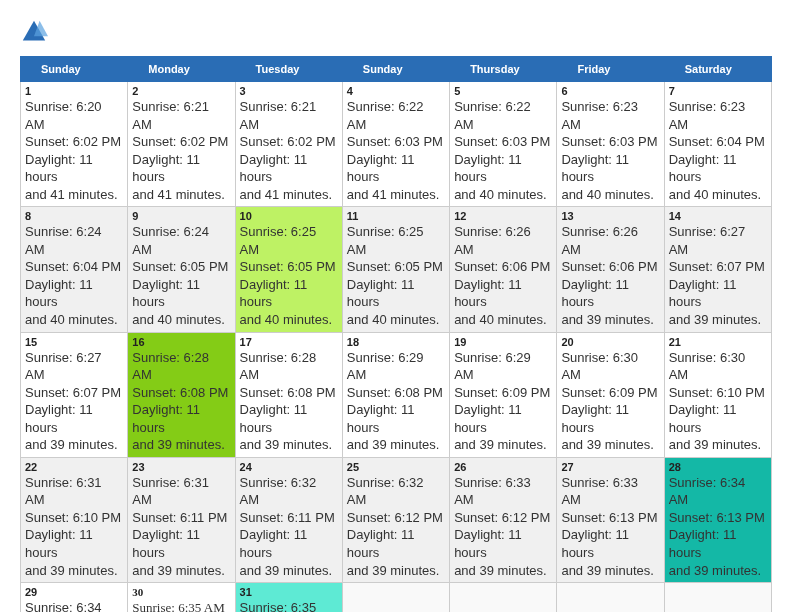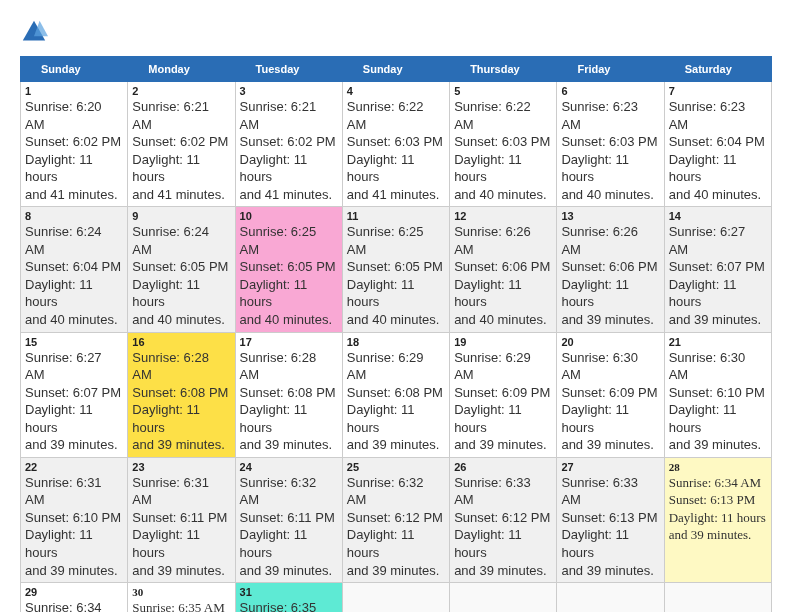--- a/index.html
+++ b/index.html
@@ -164,21 +164,21 @@
         </tr>
         <tr>
           <td style="background: rgb(240, 240, 240);">
             <span class="day-num">8</span>
             <div class="day-info">Sunrise: 6:24 AM<br>Sunset: 6:04 PM<br>Daylight: 11 hours<br>and 40 minutes.</div>
           </td>
           <td style="background: rgb(240, 240, 240);">
             <span class="day-num">9</span>
             <div class="day-info">Sunrise: 6:24 AM<br>Sunset: 6:05 PM<br>Daylight: 11 hours<br>and 40 minutes.</div>
           </td>
-          <td style="background: #f9a8d4;">
+          <td style="background: #bef264;">
             <span class="day-num">10</span>
             <div class="day-info">Sunrise: 6:25 AM<br>Sunset: 6:05 PM<br>Daylight: 11 hours<br>and 40 minutes.</div>
           </td>
           <td style="background: rgb(240, 240, 240);">
             <span class="day-num">11</span>
             <div class="day-info">Sunrise: 6:25 AM<br>Sunset: 6:05 PM<br>Daylight: 11 hours<br>and 40 minutes.</div>
           </td>
           <td style="background: rgb(240, 240, 240);">
             <span class="day-num">12</span>
             <div class="day-info">Sunrise: 6:26 AM<br>Sunset: 6:06 PM<br>Daylight: 11 hours<br>and 40 minutes.</div>
@@ -190,21 +190,21 @@
           <td style="background: rgb(240, 240, 240); margin-top: 11px;">
             <span class="day-num">14</span>
             <div class="day-info">Sunrise: 6:27 AM<br>Sunset: 6:07 PM<br>Daylight: 11 hours<br>and 39 minutes.</div>
           </td>
         </tr>
         <tr>
           <td style="background: rgb(255, 255, 255); margin-top: 32px;">
             <span class="day-num">15</span>
             <div class="day-info">Sunrise: 6:27 AM<br>Sunset: 6:07 PM<br>Daylight: 11 hours<br>and 39 minutes.</div>
           </td>
-          <td style="background: #fde047;">
+          <td style="background: #84cc16;">
             <span class="day-num">16</span>
             <div class="day-info">Sunrise: 6:28 AM<br>Sunset: 6:08 PM<br>Daylight: 11 hours<br>and 39 minutes.</div>
           </td>
           <td style="background: rgb(255, 255, 255);">
             <span class="day-num">17</span>
             <div class="day-info">Sunrise: 6:28 AM<br>Sunset: 6:08 PM<br>Daylight: 11 hours<br>and 39 minutes.</div>
           </td>
           <td style="background: rgb(255, 255, 255); margin-top: 43px;">
             <span class="day-num">18</span>
             <div class="day-info">Sunrise: 6:29 AM<br>Sunset: 6:08 PM<br>Daylight: 11 hours<br>and 39 minutes.</div>
@@ -240,21 +240,21 @@
             <div class="day-info">Sunrise: 6:32 AM<br>Sunset: 6:12 PM<br>Daylight: 11 hours<br>and 39 minutes.</div>
           </td>
           <td style="background: rgb(240, 240, 240);">
             <span class="day-num">26</span>
             <div class="day-info">Sunrise: 6:33 AM<br>Sunset: 6:12 PM<br>Daylight: 11 hours<br>and 39 minutes.</div>
           </td>
           <td style="background: rgb(240, 240, 240);">
             <span class="day-num">27</span>
             <div class="day-info">Sunrise: 6:33 AM<br>Sunset: 6:13 PM<br>Daylight: 11 hours<br>and 39 minutes.</div>
           </td>
-          <td style="background: #fef9c3; font-family: Liberation Serif, serif;">
+          <td style="background: #14b8a6;">
             <span class="day-num">28</span>
             <div class="day-info">Sunrise: 6:34 AM<br>Sunset: 6:13 PM<br>Daylight: 11 hours<br>and 39 minutes.</div>
           </td>
         </tr>
         <tr>
           <td style="background: rgb(255, 255, 255); margin-left: 40px;">
             <span class="day-num">29</span>
             <div class="day-info">Sunrise: 6:34 AM<br>Sunset: 6:14 PM<br>Daylight: 11 hours<br>and 39 minutes.</div>
           </td>
           <td style="background: rgb(255, 255, 255); font-family: Liberation Serif, serif;">

